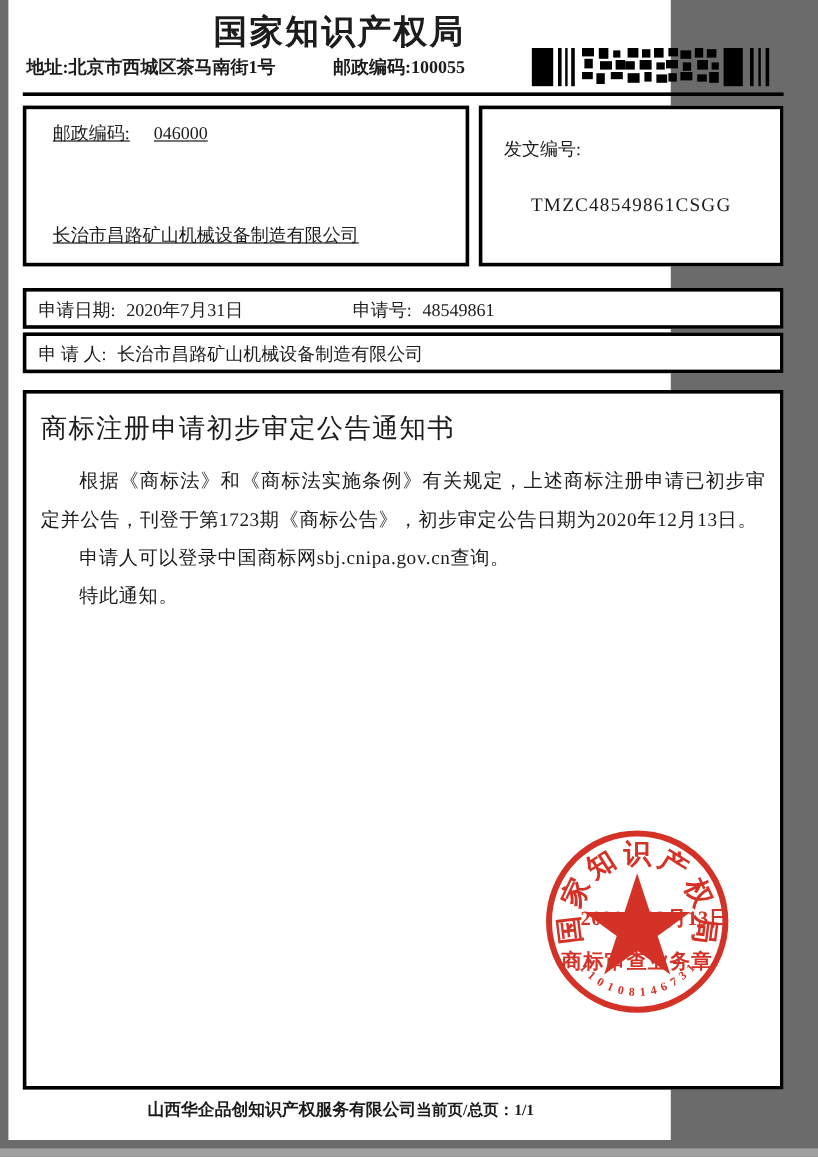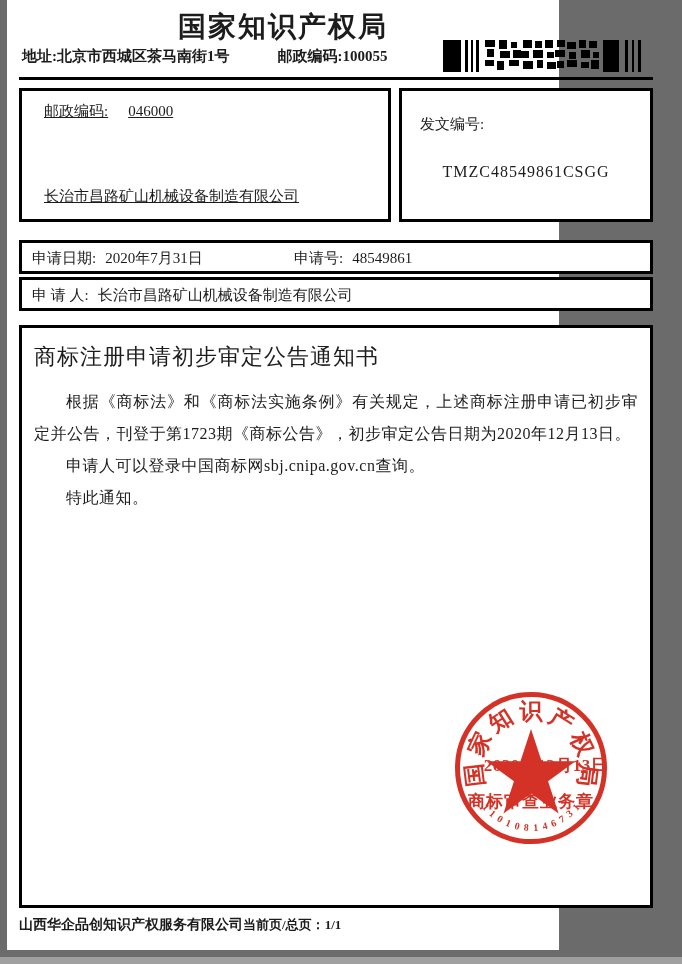--- a/index.html
+++ b/index.html
@@ -64,21 +64,21 @@
     text-align:left; font-size:22px; font-weight:normal;
     letter-spacing:1px; line-height:30px; margin-bottom:14px;
   }
   .body-text p {
     font-size:16px; line-height:32px; text-indent:2em; letter-spacing:0.5px;
     text-align:justify;
   }
 
   .footer {
     position:absolute; top:916px; left:12px; right:10px;
-    display:flex; justify-content:flex-start; align-items:baseline;
+    display:flex; justify-content:center; align-items:baseline;
   }
   .f-left { font-size:14px; font-weight:bold; }
   .f-right { font-size:13px; font-weight:bold; }
 
   
   .seal {
     position:absolute; left:444px; top:688px; width:160px; height:160px;
     color:var(--seal-red); opacity:0.95;
   }
   .seal-ring {

